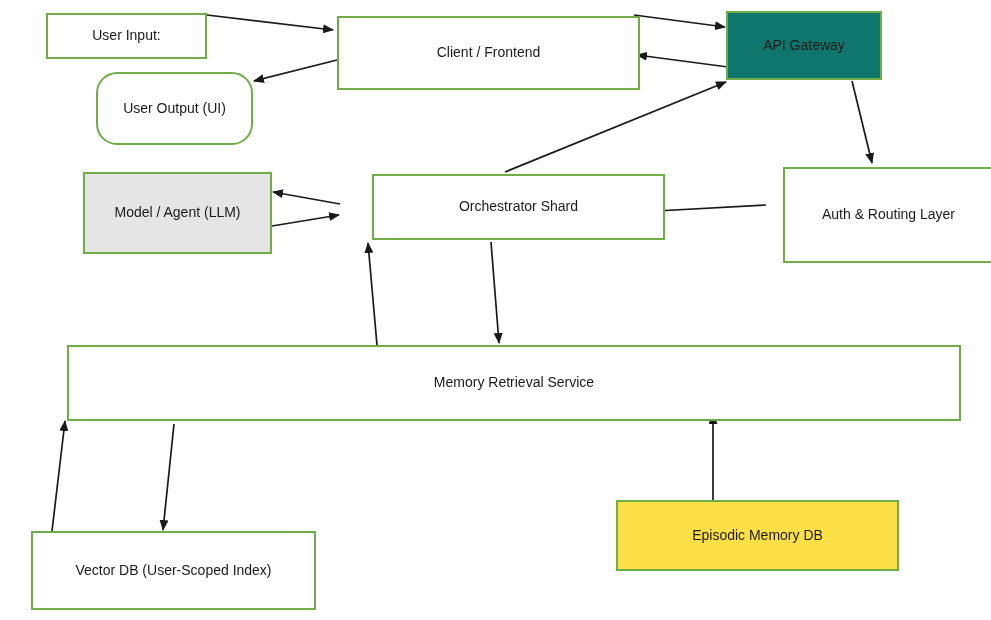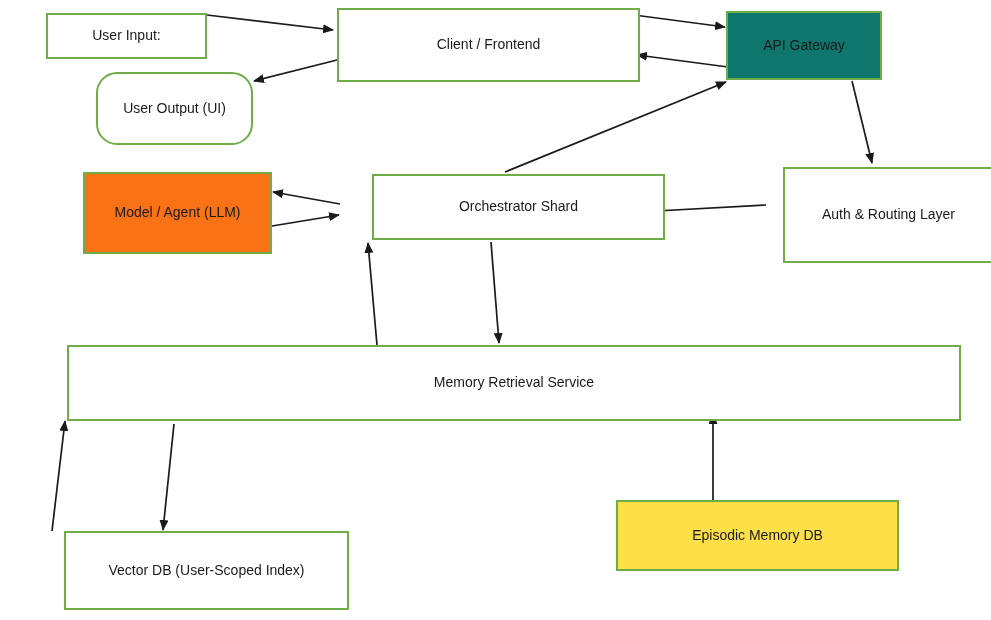--- a/index.html
+++ b/index.html
@@ -83,39 +83,39 @@
       </g>
   </svg>
 
   <div id="node-layer">
       <div class="node" style="left: 46px; top: 13px; width: 161px; height: 46px; border-color: rgb(112, 173, 71); background: rgb(255, 255, 255);">
         <span class="label">User Input:</span>
       </div>
       <div class="node" style="left: 96px; top: 72px; width: 157px; height: 73px; border-color: rgb(112, 173, 71); background: rgb(255, 255, 255); border-radius: 21px;">
         <span class="label">User Output (UI)</span>
       </div>
-      <div class="node" style="left: 337px; top: 8px; width: 303px; height: 74px; border-color: rgb(112, 173, 71); background: rgb(255, 255, 255);">
+      <div class="node" style="left: 337px; top: 16px; width: 303px; height: 74px; border-color: rgb(112, 173, 71); background: rgb(255, 255, 255);">
         <span class="label">Client / Frontend</span>
       </div>
       <div class="node" style="left: 726px; top: 11px; width: 156px; height: 69px; border-color: rgb(112, 173, 71); background: #0f766e;">
         <span class="label">API Gateway</span>
       </div>
-      <div class="node" style="left: 83px; top: 172px; width: 189px; height: 82px; border-color: rgb(112, 173, 71); background: #f97316;">
+      <div class="node" style="left: 83px; top: 172px; width: 189px; height: 82px; border-color: rgb(112, 173, 71); background: #e5e5e5;">
         <span class="label">Model / Agent (LLM)</span>
       </div>
       <div class="node" style="left: 340px; top: 174px; width: 293px; height: 66px; border-color: rgb(112, 173, 71); background: rgb(255, 255, 255); margin-left: 32px;">
         <span class="label">Orchestrator Shard</span>
       </div>
       <div class="node" style="left: 766px; top: 167px; width: 211px; height: 96px; border-color: rgb(112, 173, 71); background: rgb(255, 255, 255); margin-left: 17px;">
         <span class="label">Auth &amp; Routing Layer</span>
       </div>
       <div class="node" style="left: 29px; top: 345px; width: 894px; height: 76px; border-color: rgb(112, 173, 71); background: rgb(255, 255, 255); margin-left: 38px;">
         <span class="label">Memory Retrieval Service</span>
       </div>
-      <div class="node" style="left: 31px; top: 531px; width: 285px; height: 79px; border-color: rgb(112, 173, 71); background: rgb(255, 255, 255); margin-left: 33px;">
+      <div class="node" style="left: 31px; top: 531px; width: 285px; height: 79px; border-color: rgb(112, 173, 71); background: rgb(255, 255, 255);">
         <span class="label">Vector DB (User-Scoped Index)</span>
       </div>
       <div class="node" style="left: 616px; top: 500px; width: 283px; height: 71px; border-color: rgb(112, 173, 71); background: #fde047;">
         <span class="label">Episodic Memory DB</span>
       </div>
     </div>
 
 </div>
 
 </body></html>

